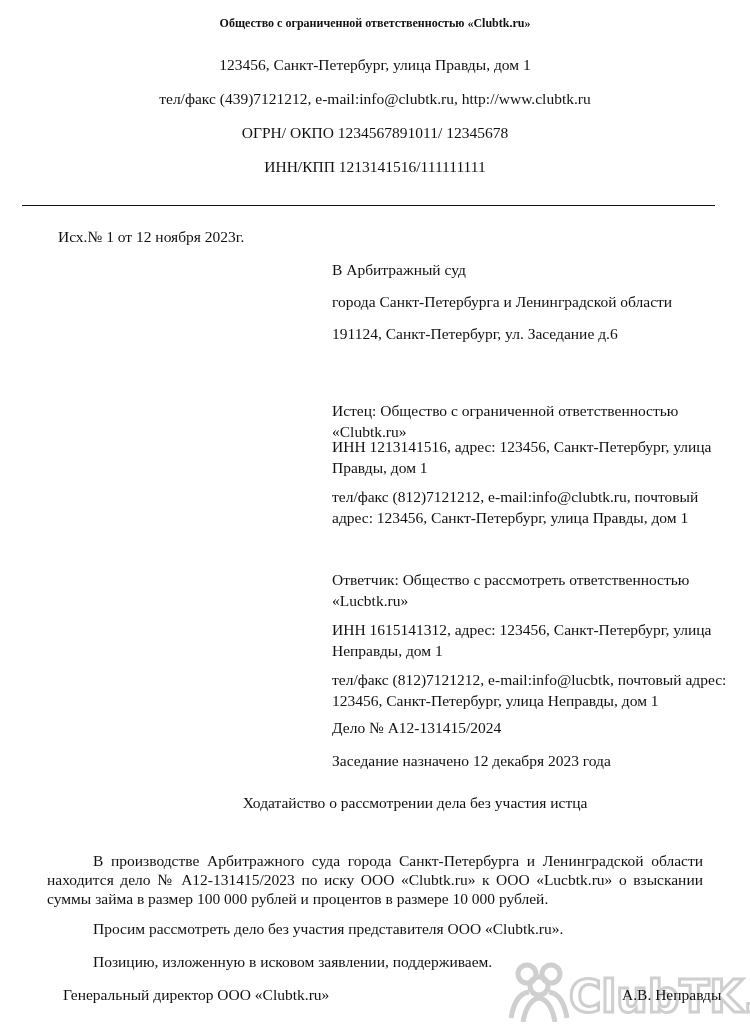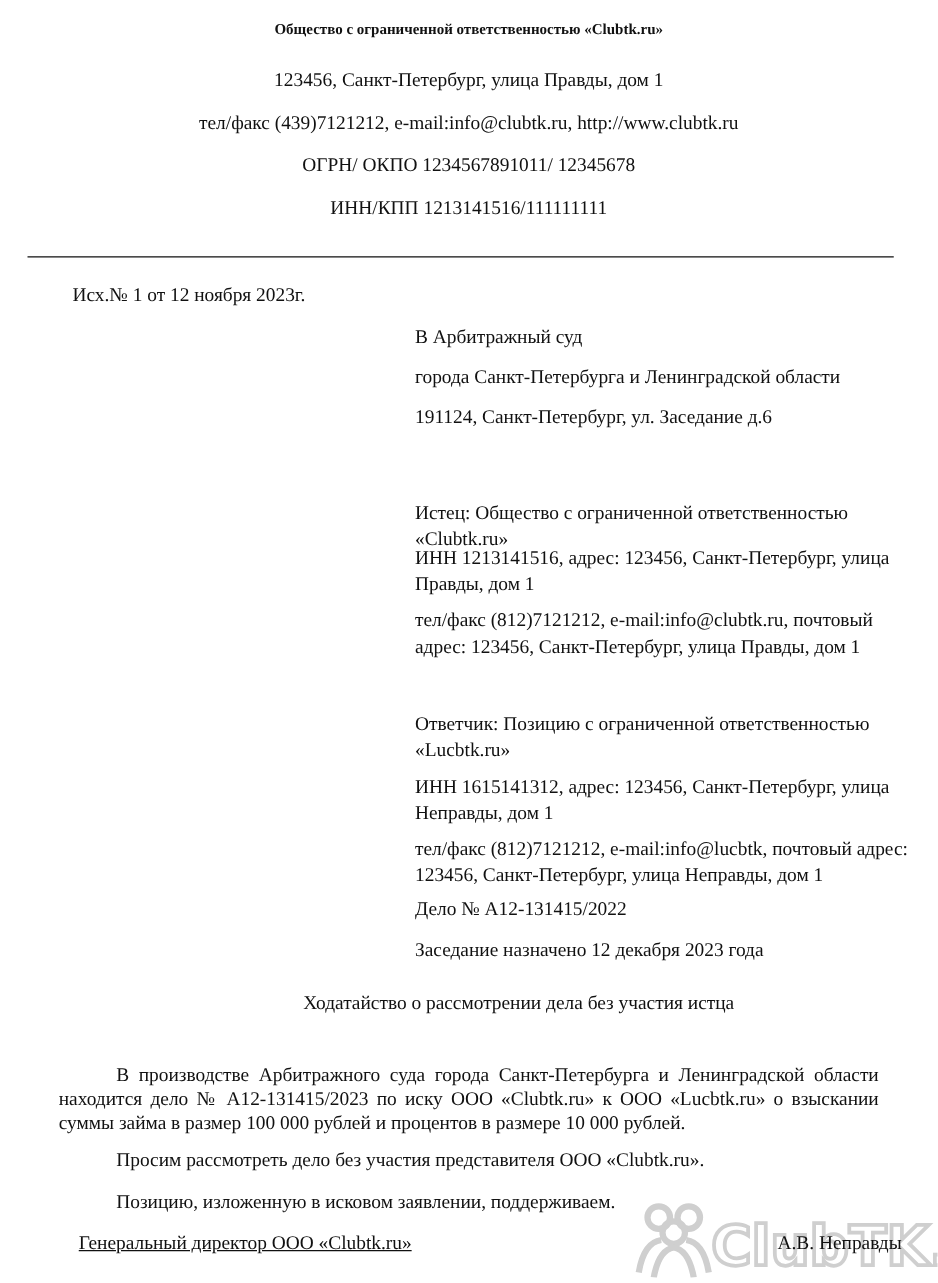--- a/index.html
+++ b/index.html
@@ -29,25 +29,25 @@
 <div class="abs" style="left:58px; top:228px;">Исх.№ 1 от 12 ноября 2023г.</div>
 
 <div class="abs" style="left:332px; top:261px;">В Арбитражный суд</div>
 <div class="abs" style="left:332px; top:293px;">города Санкт-Петербурга и Ленинградской области</div>
 <div class="abs" style="left:332px; top:325px;">191124, Санкт-Петербург, ул. Заседание д.6</div>
 
 <div class="abs right" style="top:388px;margin-top:12px;">Истец: Общество с ограниченной ответственностью «Clubtk.ru»</div>
 <div class="abs right" style="top:436px;">ИНН 1213141516, адрес: 123456, Санкт-Петербург, улица Правды, дом 1</div>
 <div class="abs right" style="top:486px;">тел/факс (812)7121212, e-mail:info@clubtk.ru, почтовый адрес: 123456, Санкт-Петербург, улица Правды, дом 1</div>
 
-<div class="abs right" style="top:569px;">Ответчик: Позицию с ограниченной ответственностью «Lucbtk.ru»</div>
+<div class="abs right" style="top:569px;">Ответчик: Общество с рассмотреть ответственностью «Lucbtk.ru»</div>
 <div class="abs right" style="top:619px;">ИНН 1615141312, адрес: 123456, Санкт-Петербург, улица Неправды, дом 1</div>
 <div class="abs right" style="top:669px;">тел/факс (812)7121212, e-mail:info@lucbtk, почтовый адрес: 123456, Санкт-Петербург, улица Неправды, дом 1</div>
 
-<div class="abs" style="left:332px; top:719px;">Дело № А12-131415/2022</div>
+<div class="abs" style="left:332px; top:719px;">Дело № А12-131415/2024</div>
 <div class="abs" style="left:332px; top:752px;">Заседание назначено 12 декабря 2023 года</div>
 
 <div class="abs center" style="top:794px;padding-left:40px;">Ходатайство о рассмотрении дела без участия истца</div>
 
 <div class="abs body-p" style="top:851px;">В производстве Арбитражного суда города Санкт-Петербурга и Ленинградской области находится дело № А12-131415/2023 по иску ООО «Clubtk.ru» к ООО «Lucbtk.ru» о взыскании суммы займа в размер 100 000 рублей и процентов в размере 10 000 рублей.</div>
 <div class="abs body-p" style="top:919px;">Просим рассмотреть дело без участия представителя ООО «Clubtk.ru».</div>
 <div class="abs body-p" style="top:952px;">Позицию, изложенную в исковом заявлении, поддерживаем.</div>
 
 <div class="watermark">
   <svg width="250" height="62" viewBox="0 0 250 62">
@@ -56,14 +56,14 @@
       <circle cx="46" cy="14" r="9"></circle>
       <circle cx="34" cy="26" r="9"></circle>
       <path d="M6 58 Q10 34 24 32"></path>
       <path d="M62 58 Q58 34 44 32"></path>
       <path d="M18 62 Q22 40 34 38 Q46 40 50 62"></path>
     </g>
     <text x="64" y="52" font-family="DejaVu Sans, sans-serif" font-weight="bold" font-size="44" fill="#ffffff" stroke="#cfcfcf" stroke-width="3">ClubTK.ru</text>
   </svg>
 </div>
 
-<div class="abs" style="left:63px; top:986px;text-decoration:underline;">Генеральный директор ООО «Clubtk.ru»</div>
+<div class="abs" style="left:63px; top:986px;">Генеральный директор ООО «Clubtk.ru»</div>
 <div class="abs" style="left:622px; top:986px;">А.В. Неправды</div>
 
 </body></html>

